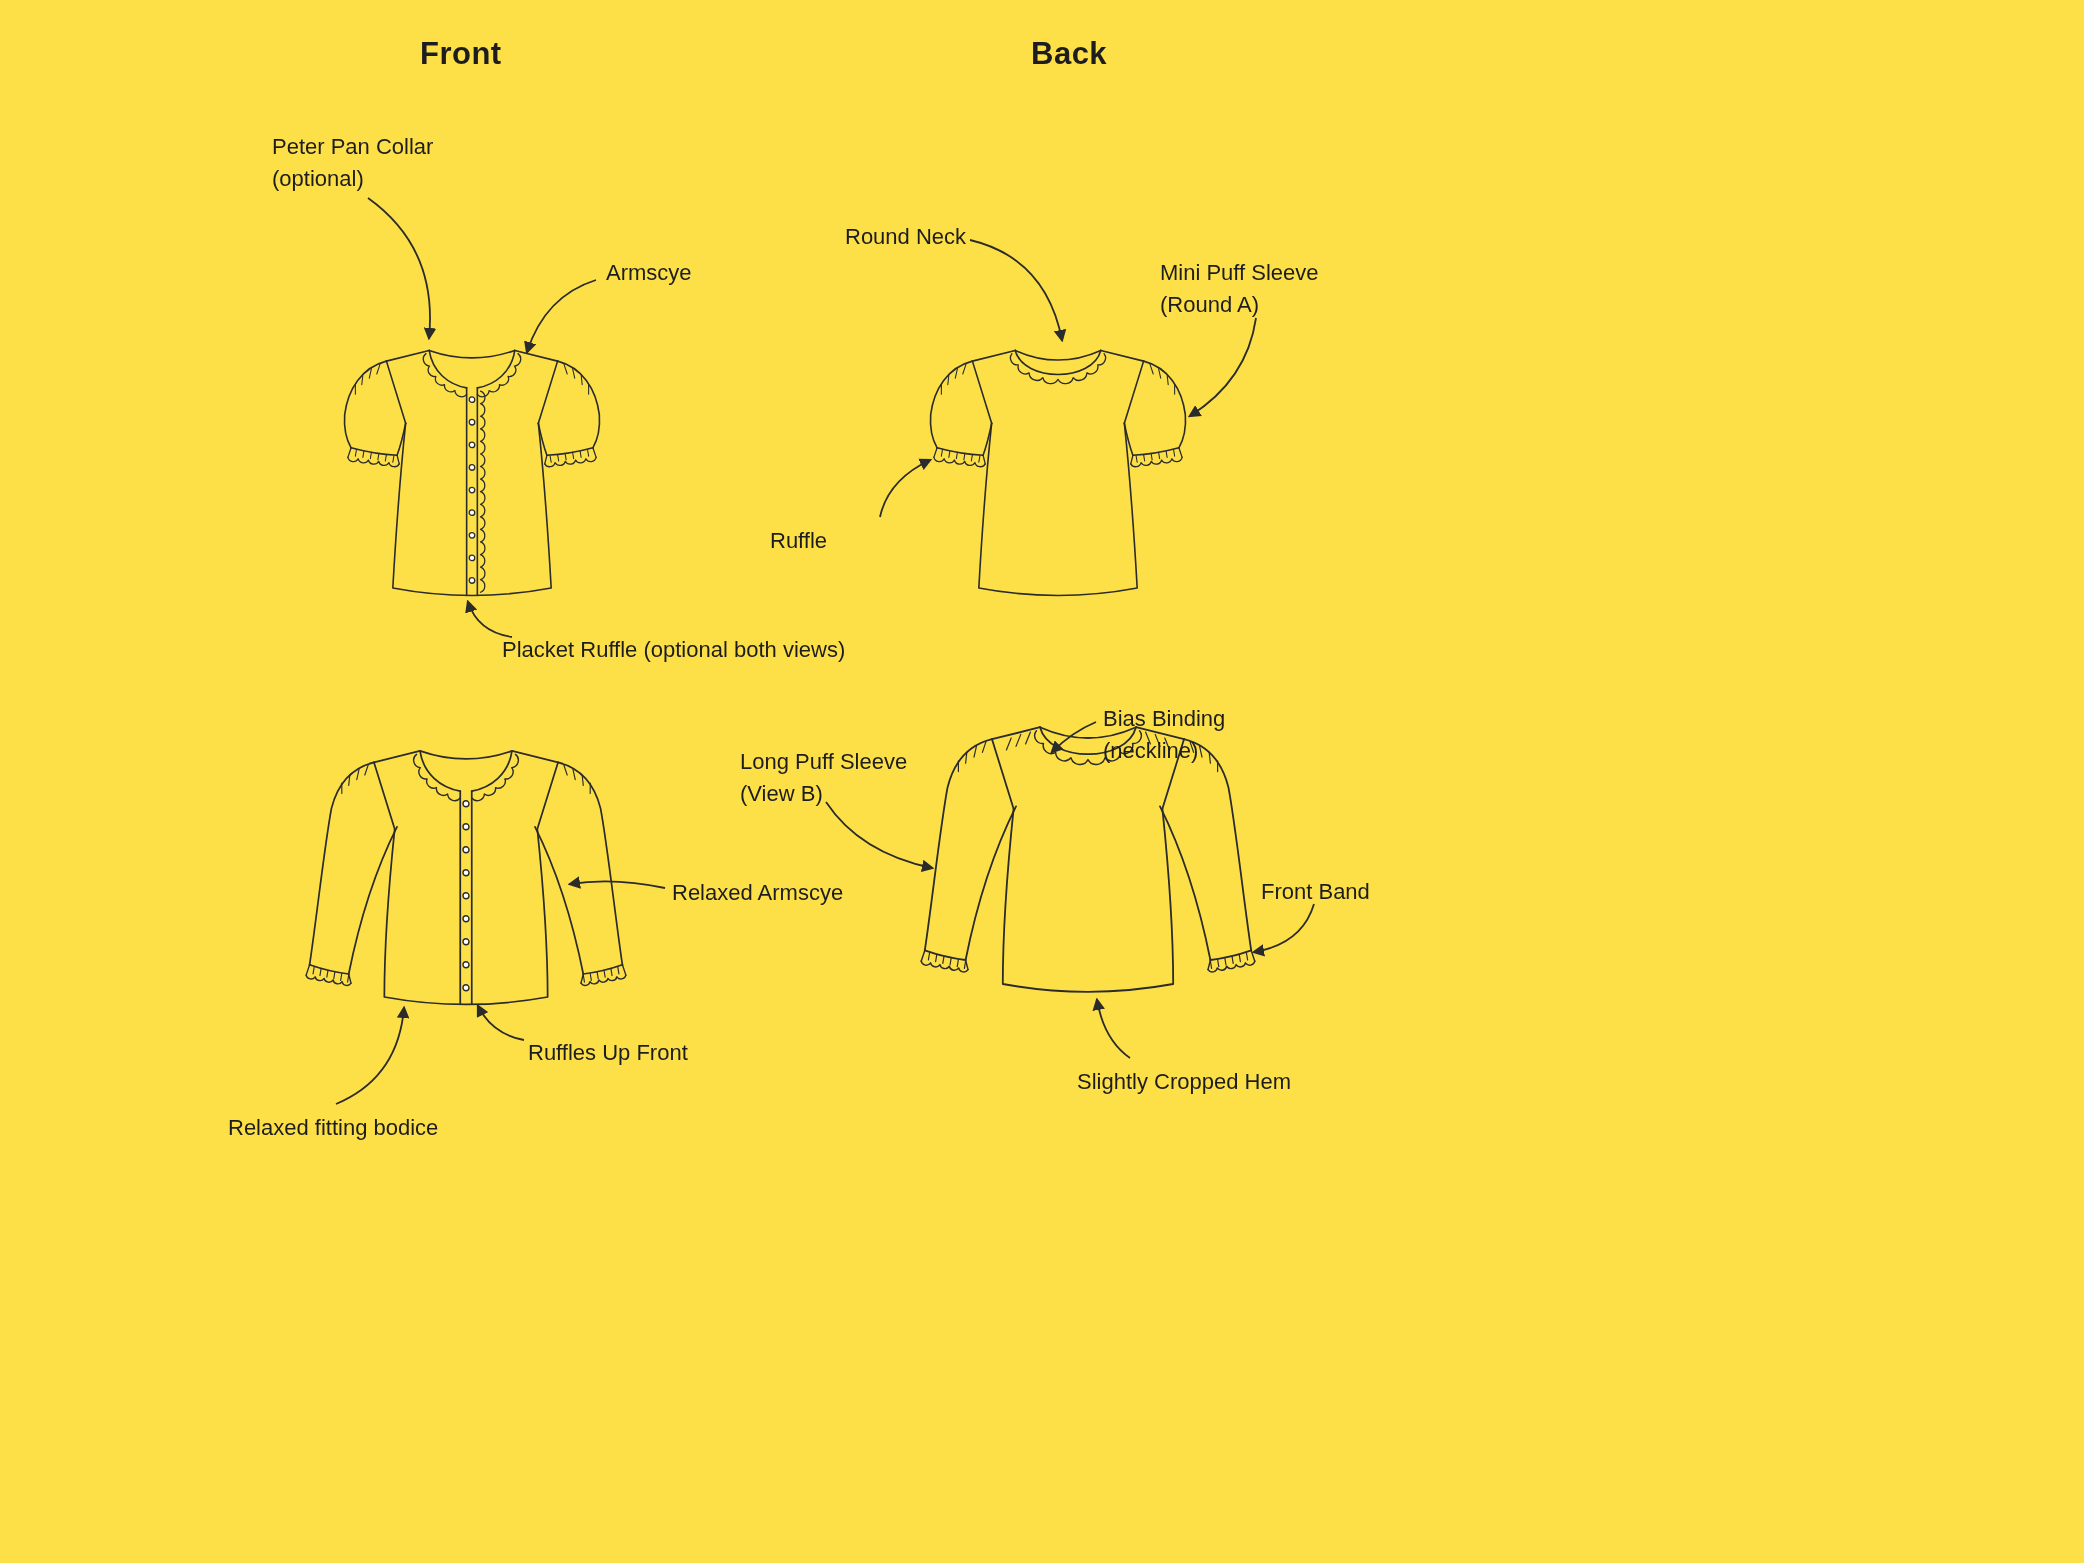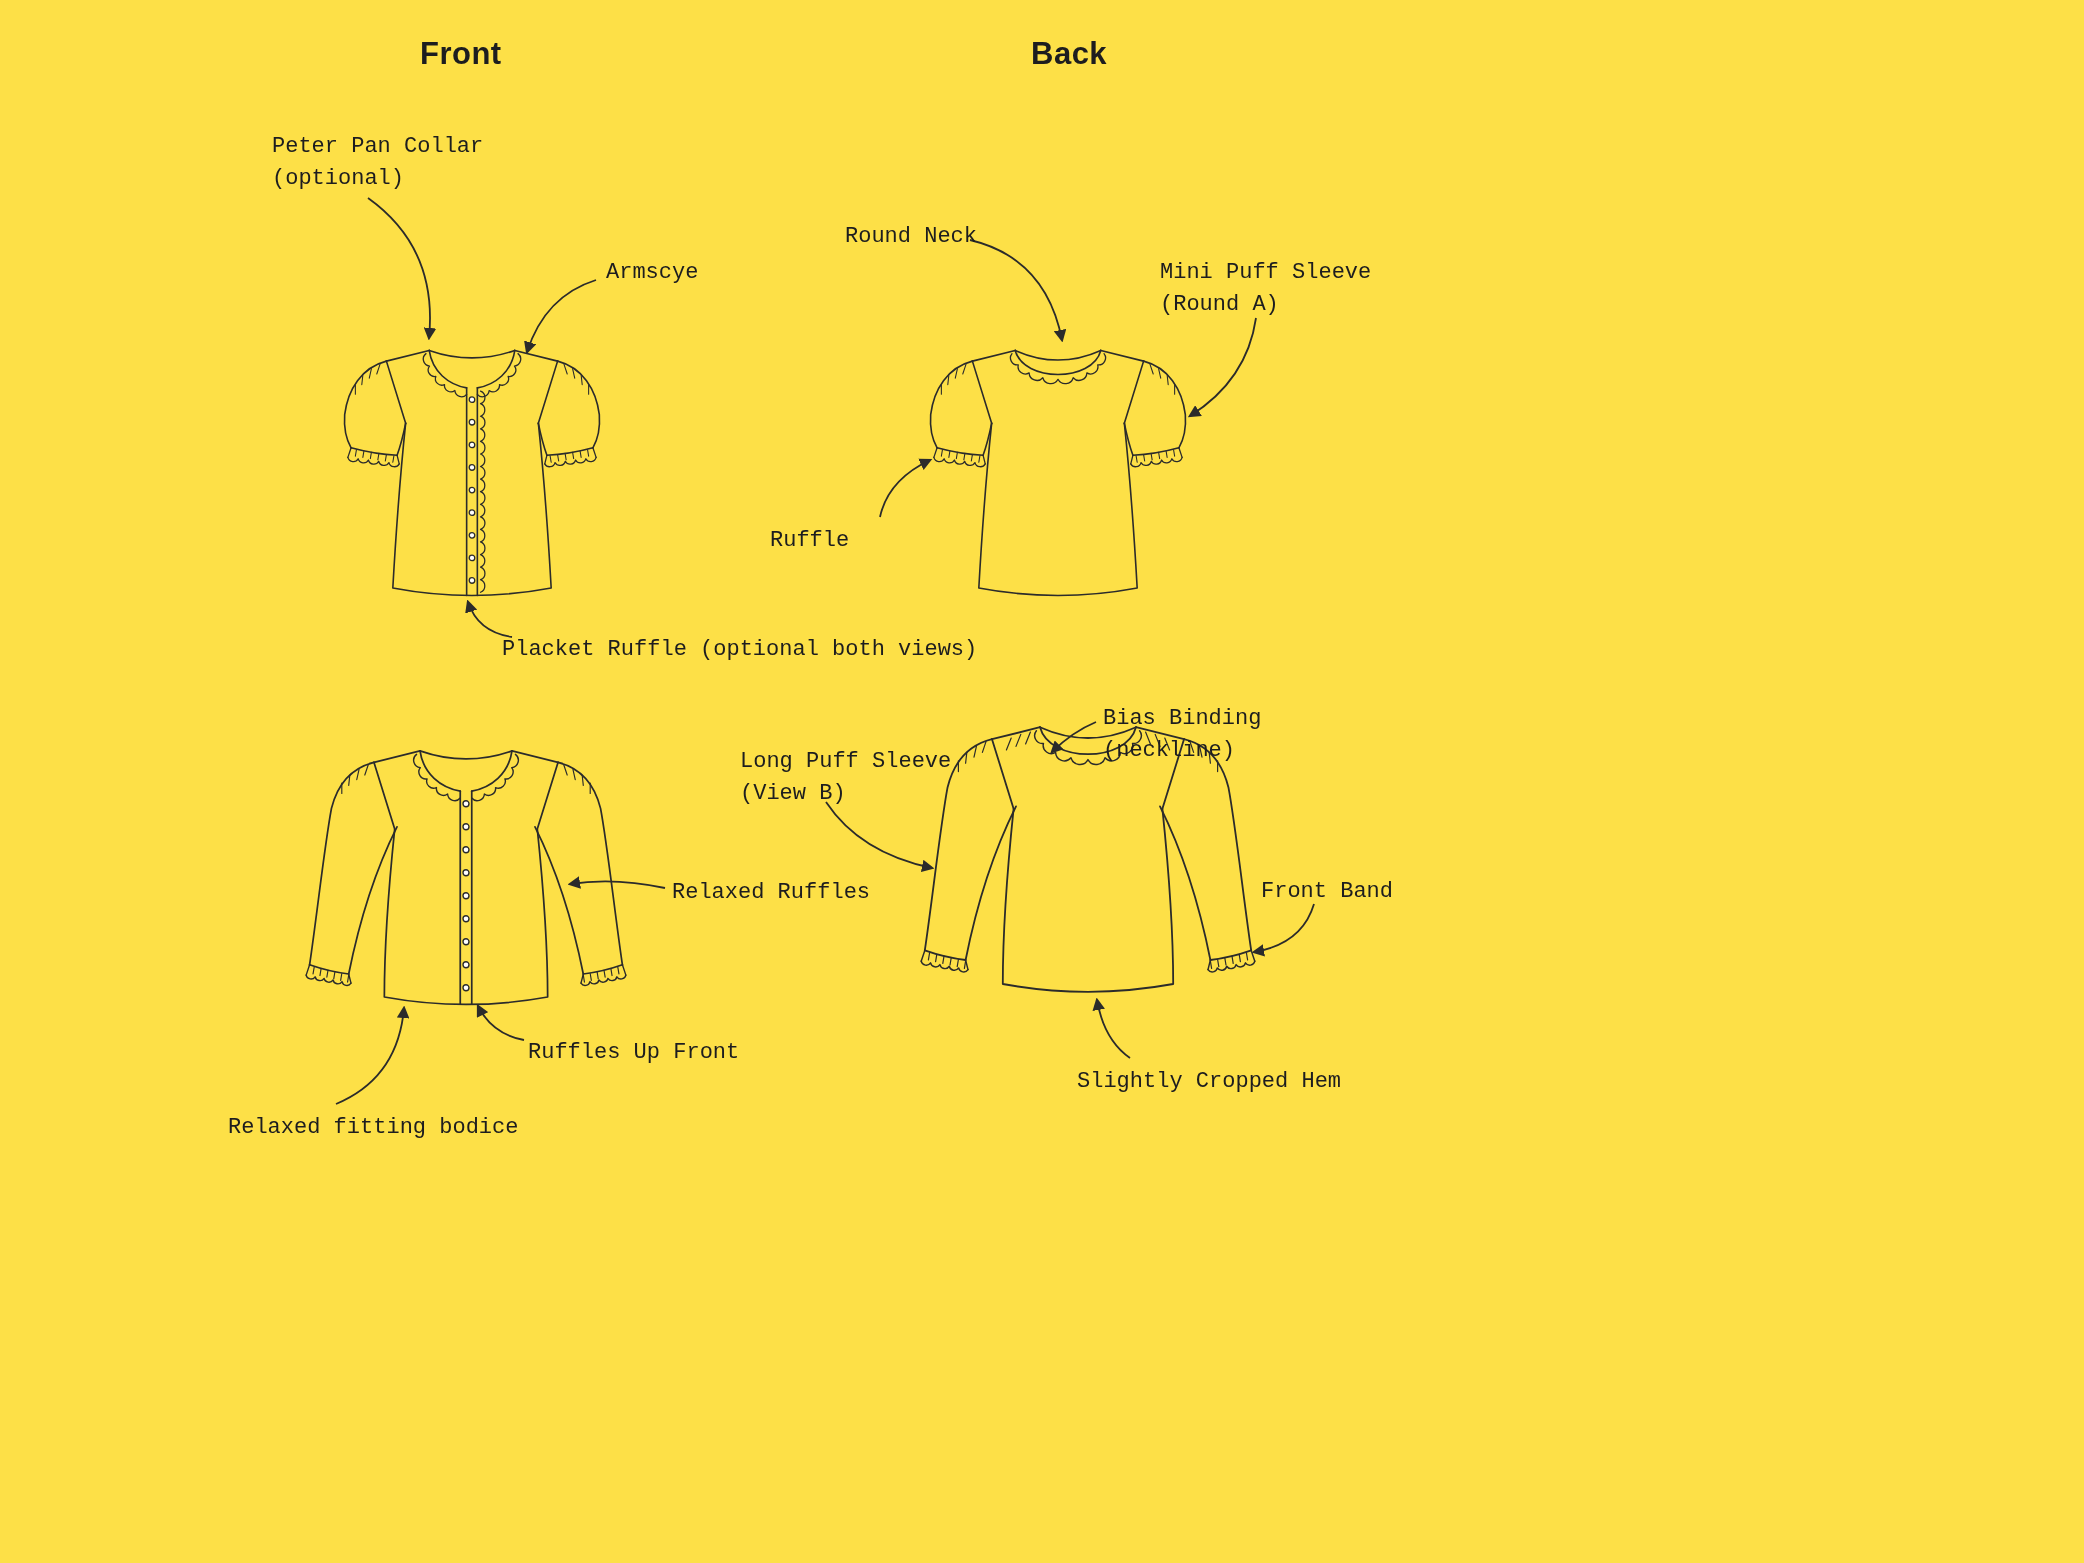--- a/index.html
+++ b/index.html
@@ -19,21 +19,20 @@
     font-weight: 600;
     letter-spacing: 0.5px;
     color: #1d1d1f;
   }
   .label {
     position: absolute;
     font-size: 22px;
     line-height: 1.45;
     color: #1d1d1f;
     white-space: pre-line;
-    font-family: Liberation Mono, monospace;
   }
 </style>
 </head>
 <body>
 
 <div class="canvas">
 
   <svg id="art" width="2084" height="1563" viewBox="0 0 2084 1563">
     <defs>
       <marker id="arrowhead" viewBox="0 0 10 10" refX="8" refY="5" markerWidth="7" markerHeight="7" orient="auto-start-reverse">
@@ -209,21 +208,21 @@
   <div class="heading" style="left:1031px; top:36px">Back</div>
 
   <div class="label" style="left:272px; top:131px">Peter Pan Collar
 (optional)</div>
   <div class="label" style="left:606px; top:257px">Armscye</div>
   <div class="label" style="left:502px; top:634px">Placket Ruffle (optional both views)</div>
   <div class="label" style="left:845px; top:221px">Round Neck</div>
   <div class="label" style="left:1160px; top:257px">Mini Puff Sleeve
 (Round A)</div>
   <div class="label" style="left:770px; top:525px">Ruffle</div>
-  <div class="label" style="left:672px; top:877px">Relaxed Ruffles</div>
+  <div class="label" style="left:672px; top:877px">Relaxed Armscye</div>
   <div class="label" style="left:528px; top:1037px">Ruffles Up Front</div>
   <div class="label" style="left:228px; top:1112px">Relaxed fitting bodice</div>
   <div class="label" style="left:740px; top:746px">Long Puff Sleeve
 (View B)</div>
   <div class="label" style="left:1103px; top:703px">Bias Binding
 (neckline)</div>
   <div class="label" style="left:1261px; top:876px">Front Band</div>
   <div class="label" style="left:1077px; top:1066px">Slightly Cropped Hem</div>
 
 </div>

